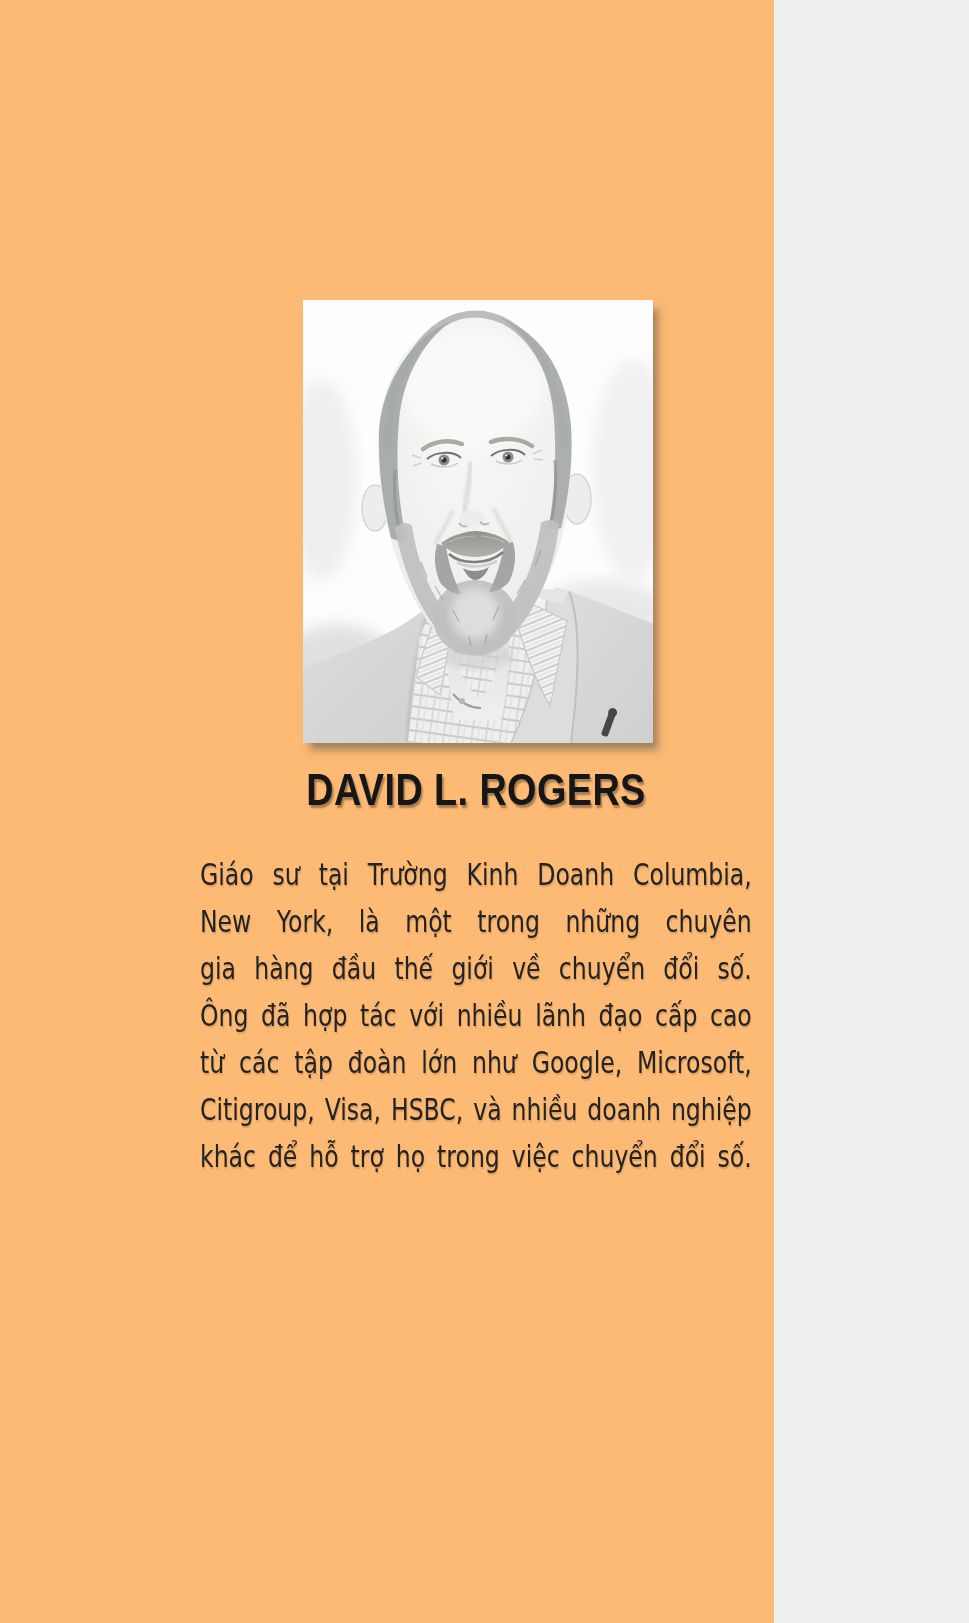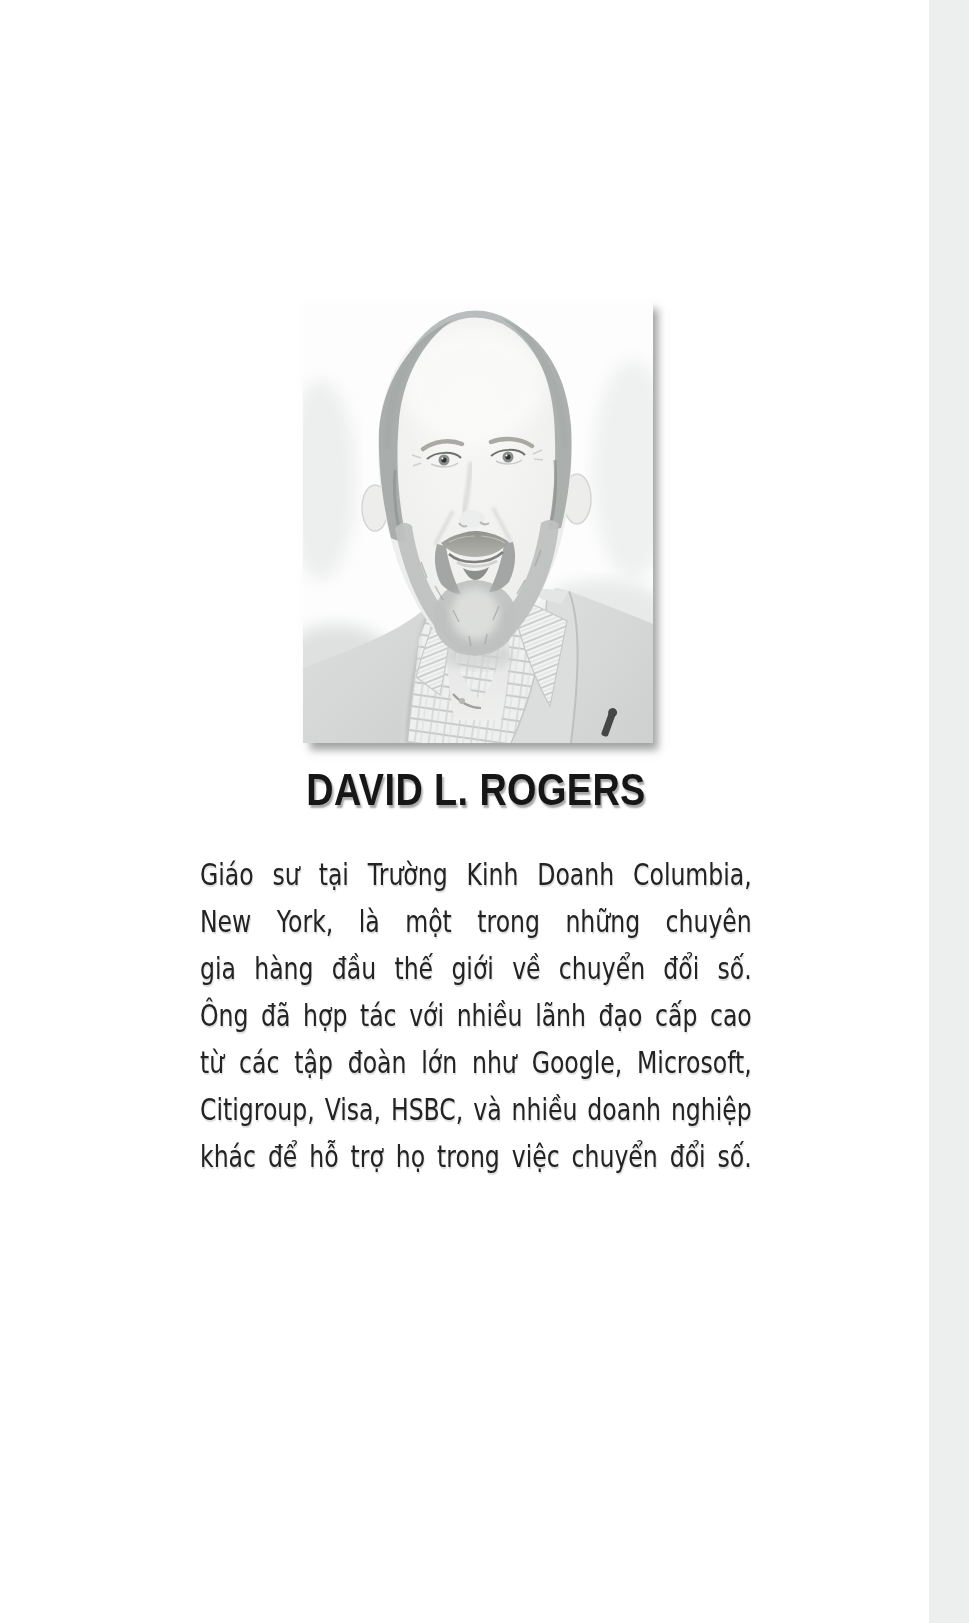--- a/index.html
+++ b/index.html
@@ -1,18 +1,18 @@
 <!DOCTYPE html>
 <html><head>
 <meta charset="utf-8">
 <style>
   html,body { margin:0; padding:0; background:#edeeee; }
   .page {
-    position:relative; width:929px; height:1623px;
-    background:#ffffff; overflow:hidden;
+    position:relative; width:774px; height:1623px;
+    background:#fdba74; overflow:hidden;
     font-family:"DejaVu Sans", sans-serif;
   }
   
   .photo-frame {
     position:absolute; left:303px; top:300px; width:350px; height:443px;
     background:linear-gradient(#ffffff,#f4f5f4);
     box-shadow:6px 8px 8px -1px rgba(70,72,71,0.5);
   }
   .photo-frame svg { display:block; width:350px; height:443px; }
   

